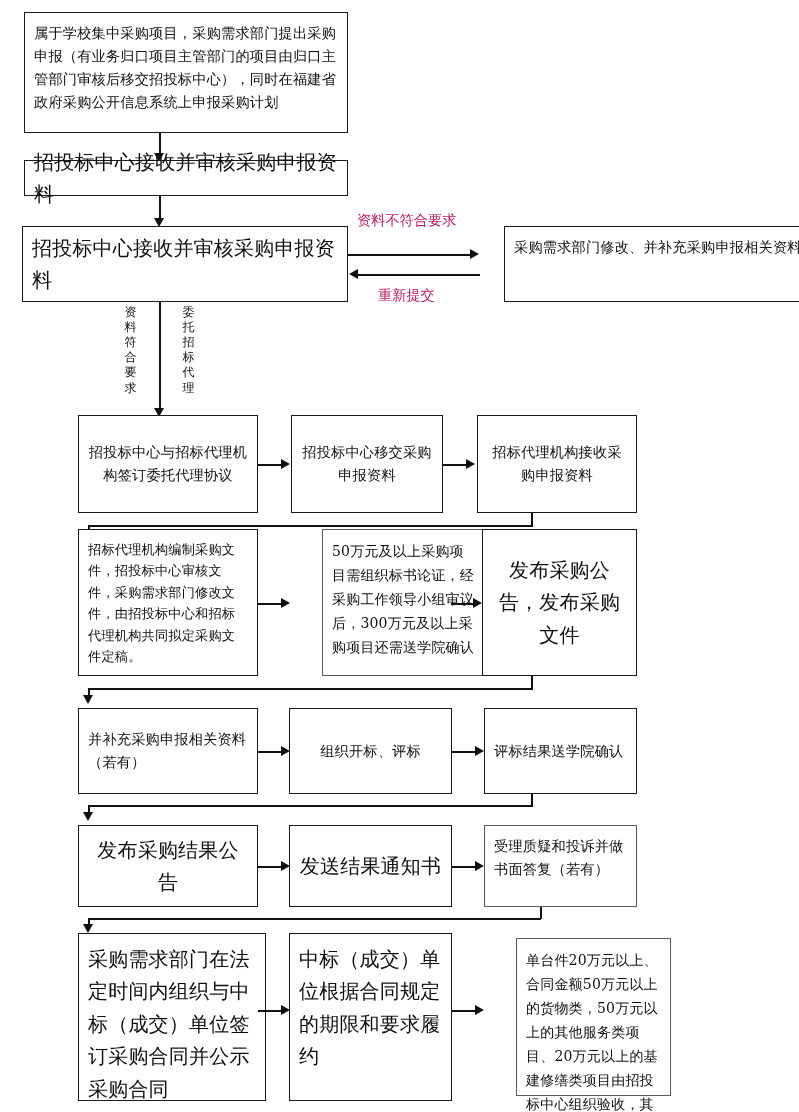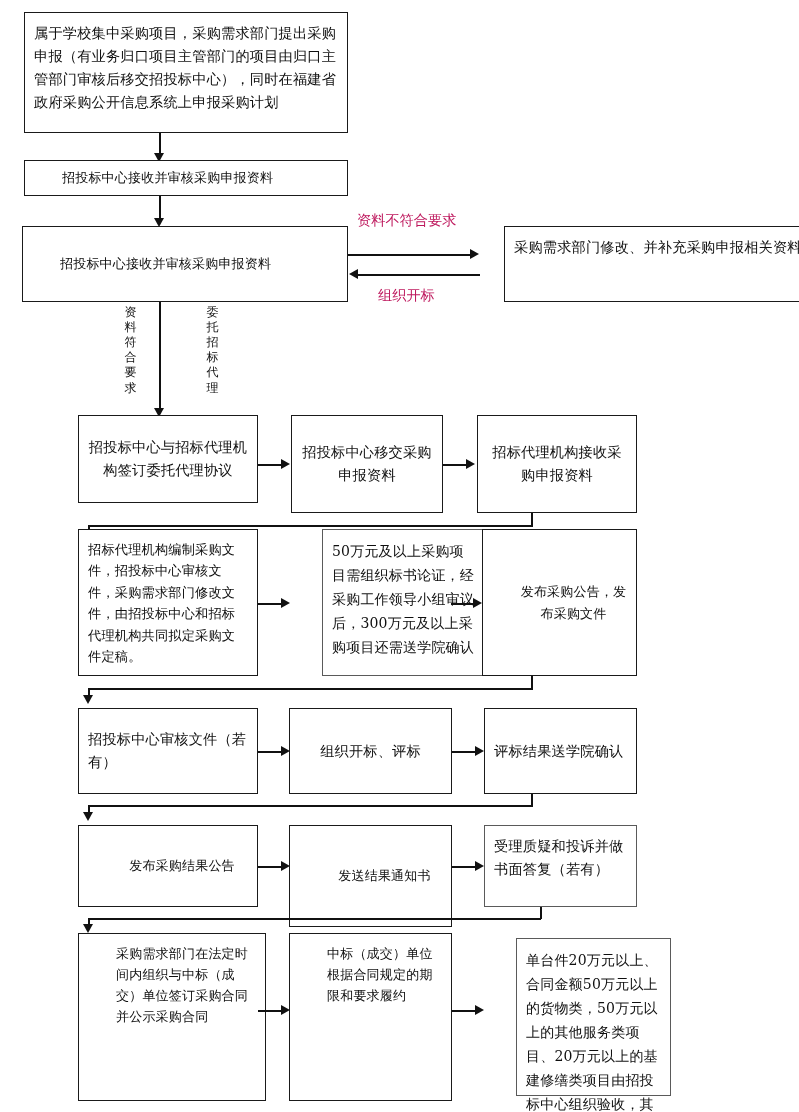--- a/index.html
+++ b/index.html
@@ -40,21 +40,21 @@
   }
   .c-left  { justify-content: flex-start; }
   .c-center{ justify-content: center; }
   .c-left  .txt { text-align: left; }
   .c-center .txt { text-align: center; }
   .t-top { align-items: flex-start; }
   .t-top .txt { padding-top: 9px; }
 
   .fs13 { font-size: 13.2px; }
   .fs14 { font-size: 14.2px; }
-  .fs15 { font-size: 13px; padding-left: 28px; }
+  .fs15 { font-size: 20px; }
   .fs11 { font-size: 14px; line-height: 1.72; margin-left: 34px; }
 
   
   .ln {
     position: absolute;
     background: #111111;
   }
   .ln-h { height: 1.7px; }
   .ln-v { width: 1.7px; }
 
@@ -122,29 +122,29 @@
   <div class="box c-left t-top fs14" style="left:504px; top:226px; width:323px; height:76px;">
     <span class="txt">采购需求部门修改、并补充采购申报相关资料</span>
   </div>
 
   <div class="ln ln-h" style="left:348px; top:254px; width:123px;"></div>
   <div class="arrow arw-right" style="left:470px; top:249px;"></div>
   <div class="edge-label" style="left:357px; top:211px;">资料不符合要求</div>
 
   <div class="ln ln-h" style="left:358px; top:274px; width:122px;"></div>
   <div class="arrow arw-left" style="left:349px; top:269px;"></div>
-  <div class="edge-label" style="left:378px; top:286px;">组织开标</div>
+  <div class="edge-label" style="left:378px; top:286px;">重新提交</div>
 
   <div class="ln ln-v" style="left:159px; top:302px; height:110px;"></div>
   <div class="arrow arw-down" style="left:154px; top:408px;"></div>
 
   <div class="vlabel" style="left:122px; top:305px;">资料符合要求</div>
-  <div class="vlabel" style="left:180px; top:305px;margin-left:24px;">委托招标代理</div>
-
-  <div class="box c-center fs14" style="left:78px; top:415px; width:180px; height:88px;">
+  <div class="vlabel" style="left:180px; top:305px;">委托招标代理</div>
+
+  <div class="box c-center fs14" style="left:78px; top:415px; width:180px; height:98px;">
     <span class="txt">招投标中心与招标代理机构签订委托代理协议</span>
   </div>
 
   <div class="ln ln-h" style="left:258px; top:464px; width:25px;"></div>
   <div class="arrow arw-right" style="left:281px; top:459px;"></div>
 
   <div class="box c-center fs14" style="left:291px; top:415px; width:152px; height:98px;">
     <span class="txt">招投标中心移交采购申报资料</span>
   </div>
 
@@ -177,21 +177,21 @@
   <div class="box c-center fs15" style="left:482px; top:529px; width:155px; height:147px;">
     <span class="txt">发布采购公告，发布采购文件</span>
   </div>
 
   <div class="ln ln-v" style="left:531px; top:676px; height:13px;"></div>
   <div class="ln ln-h" style="left:88px; top:688px; width:445px;"></div>
   <div class="ln ln-v" style="left:88px; top:688px; height:10px;"></div>
   <div class="arrow arw-down" style="left:83px; top:695px;"></div>
 
   <div class="box c-left fs14" style="left:78px; top:708px; width:180px; height:86px;">
-    <span class="txt">招投标中心审核文件（若有）</span>
+    <span class="txt">并补充采购申报相关资料（若有）</span>
   </div>
 
   <div class="ln ln-h" style="left:258px; top:751px; width:25px;"></div>
   <div class="arrow arw-right" style="left:281px; top:746px;"></div>
 
   <div class="box c-center fs14" style="left:289px; top:708px; width:163px; height:86px;">
     <span class="txt">组织开标、评标</span>
   </div>
 
   <div class="ln ln-h" style="left:452px; top:751px; width:25px;"></div>
@@ -206,21 +206,21 @@
   <div class="ln ln-v" style="left:88px; top:805px; height:10px;"></div>
   <div class="arrow arw-down" style="left:83px; top:812px;"></div>
 
   <div class="box c-center fs15" style="left:78px; top:825px; width:180px; height:82px;">
     <span class="txt">发布采购结果公告</span>
   </div>
 
   <div class="ln ln-h" style="left:258px; top:866px; width:25px;"></div>
   <div class="arrow arw-right" style="left:281px; top:861px;"></div>
 
-  <div class="box c-center fs15" style="left:289px; top:825px; width:163px; height:102px;">
+  <div class="box c-center fs15" style="left:289px; top:825px; width:163px; height:82px;">
     <span class="txt">发送结果通知书</span>
   </div>
 
   <div class="ln ln-h" style="left:452px; top:866px; width:25px;"></div>
   <div class="arrow arw-right" style="left:475px; top:861px;"></div>
 
   <div class="box thin c-left t-top fs14" style="left:484px; top:825px; width:153px; height:82px;">
     <span class="txt">受理质疑和投诉并做书面答复（若有）</span>
   </div>
 

